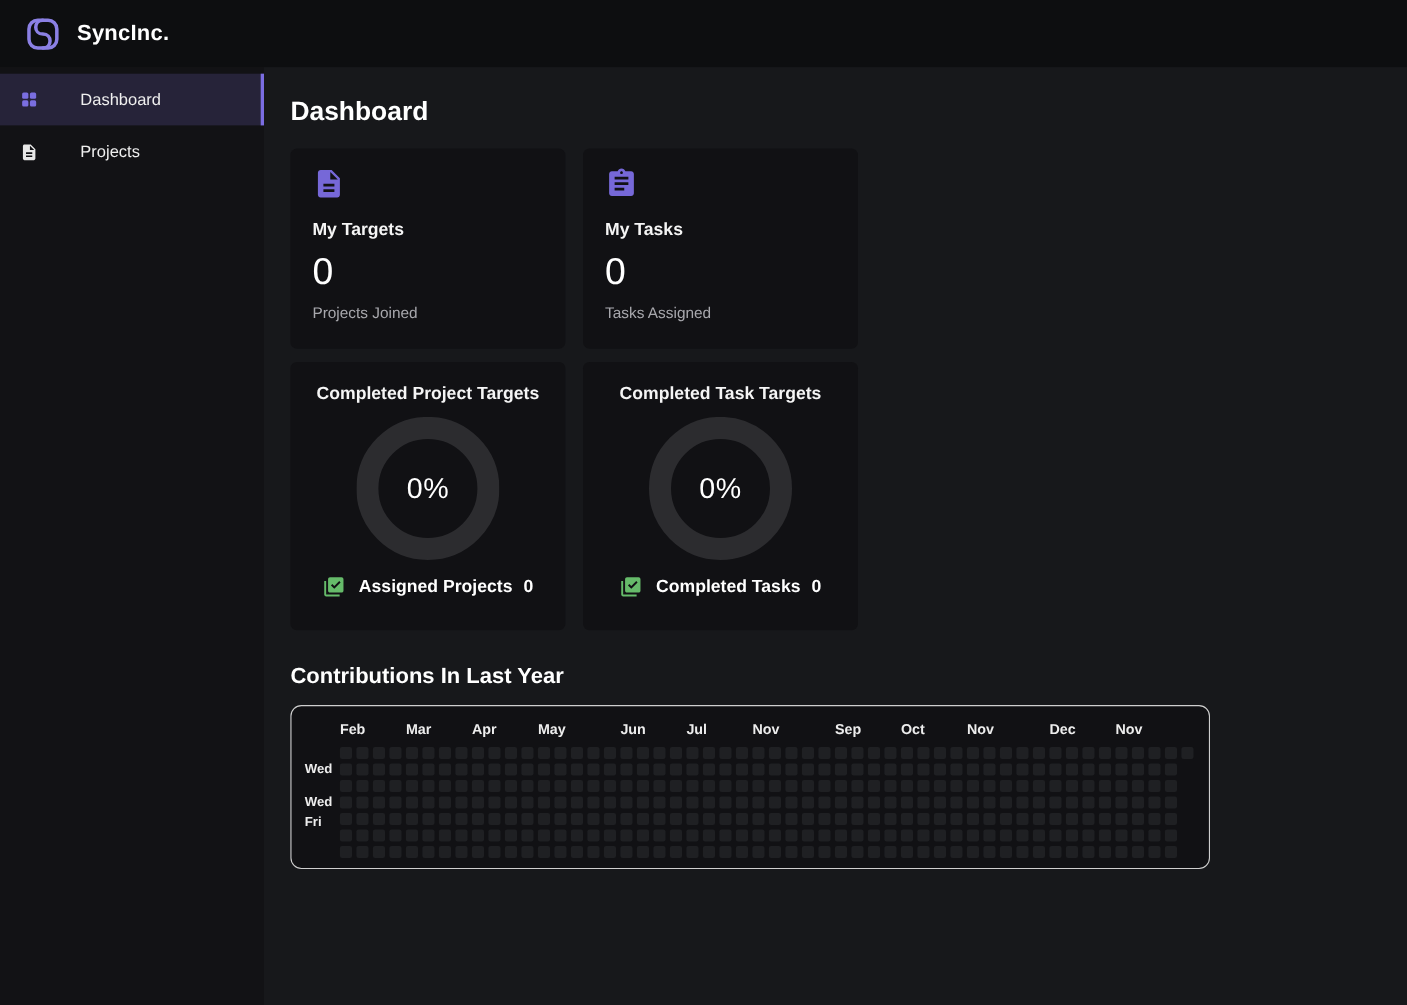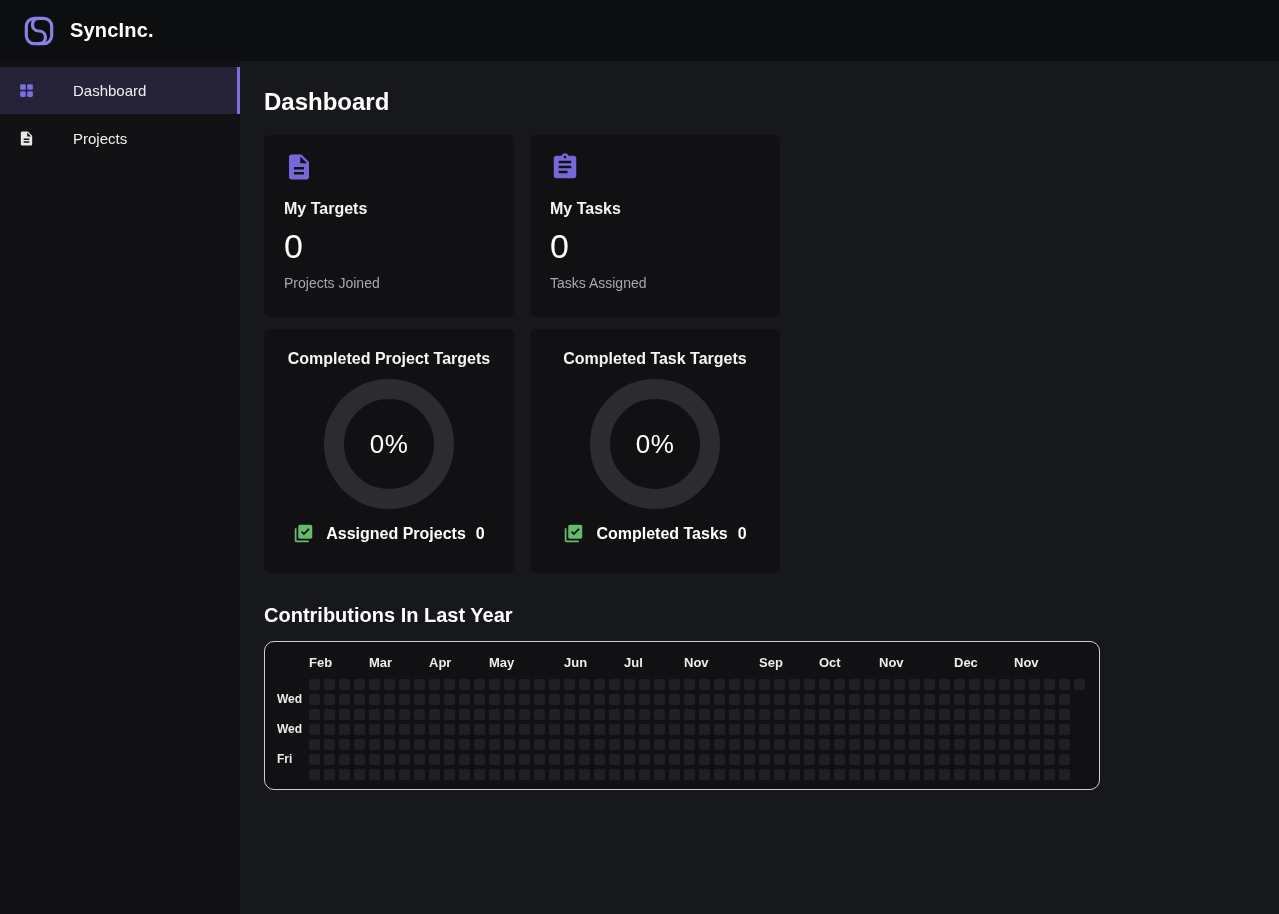--- a/index.html
+++ b/index.html
@@ -214,21 +214,21 @@
         <span class="month-label" style="left: 299px;">Jun</span>
         <span class="month-label" style="left: 359px;">Jul</span>
         <span class="month-label" style="left: 419px;">Nov</span>
         <span class="month-label" style="left: 494px;">Sep</span>
         <span class="month-label" style="left: 554px;">Oct</span>
         <span class="month-label" style="left: 614px;">Nov</span>
         <span class="month-label" style="left: 689px;">Dec</span>
         <span class="month-label" style="left: 749px;">Nov</span>
         <span class="day-label" style="top: 52px;">Wed</span>
         <span class="day-label" style="top: 82px;">Wed</span>
-        <span class="day-label" style="top: 112px;">Fri</span>
+        <span class="day-label" style="top: 100px;">Fri</span>
         <span class="heat-cell" style="left: 44px; top: 37px; background: rgb(31, 32, 35);"></span>
         <span class="heat-cell" style="left: 44px; top: 52px; background: rgb(31, 32, 35);"></span>
         <span class="heat-cell" style="left: 44px; top: 67px; background: rgb(31, 32, 35);"></span>
         <span class="heat-cell" style="left: 44px; top: 82px; background: rgb(31, 32, 35);"></span>
         <span class="heat-cell" style="left: 44px; top: 97px; background: rgb(31, 32, 35);"></span>
         <span class="heat-cell" style="left: 44px; top: 112px; background: rgb(31, 32, 35);"></span>
         <span class="heat-cell" style="left: 44px; top: 127px; background: rgb(31, 32, 35);"></span>
         <span class="heat-cell" style="left: 59px; top: 37px; background: rgb(31, 32, 35);"></span>
         <span class="heat-cell" style="left: 59px; top: 52px; background: rgb(31, 32, 35);"></span>
         <span class="heat-cell" style="left: 59px; top: 67px; background: rgb(31, 32, 35);"></span>

